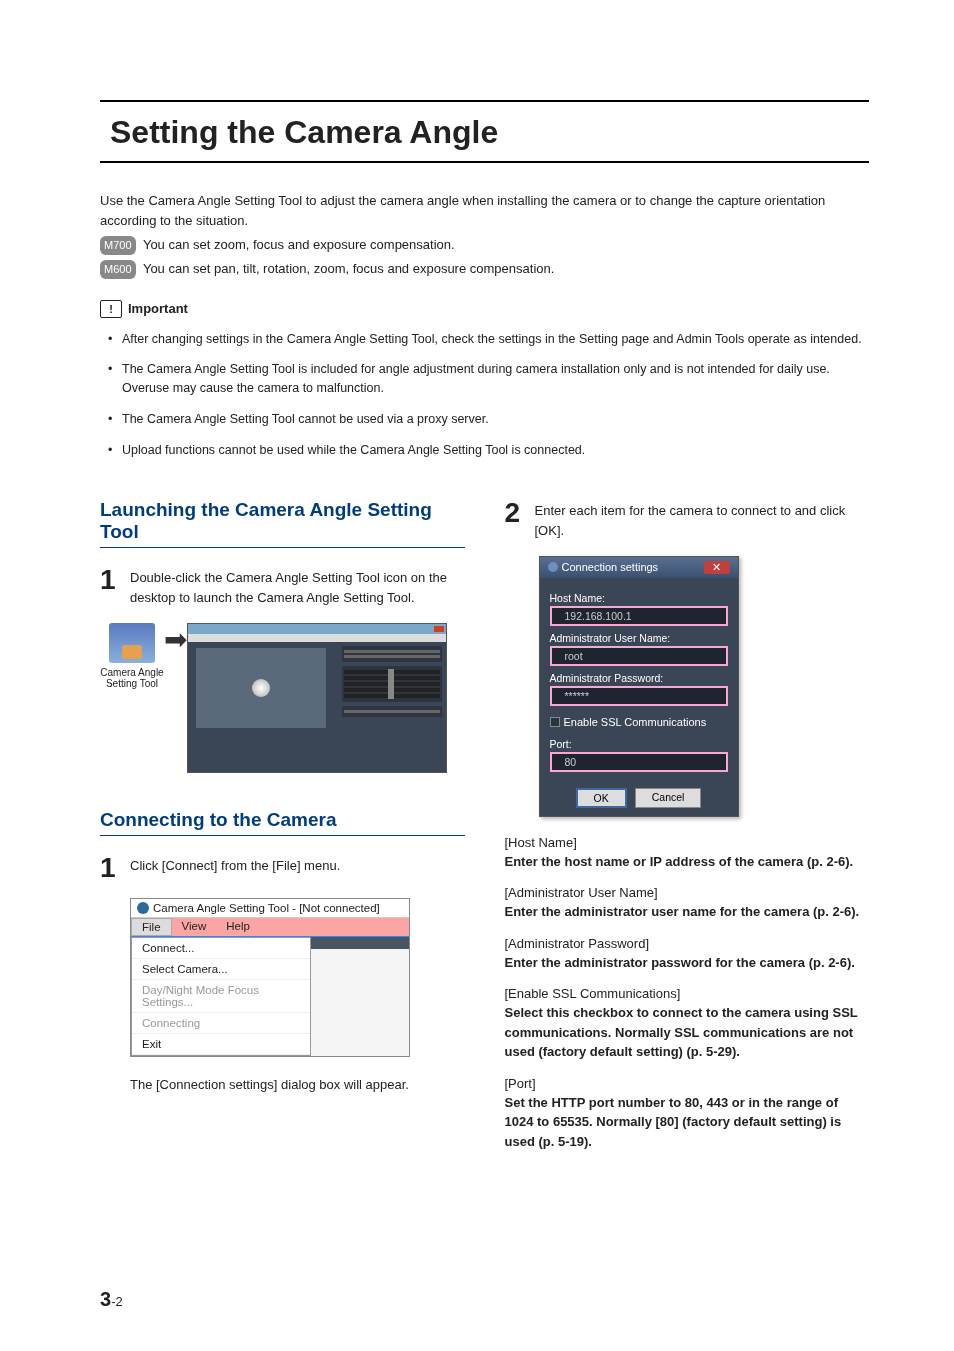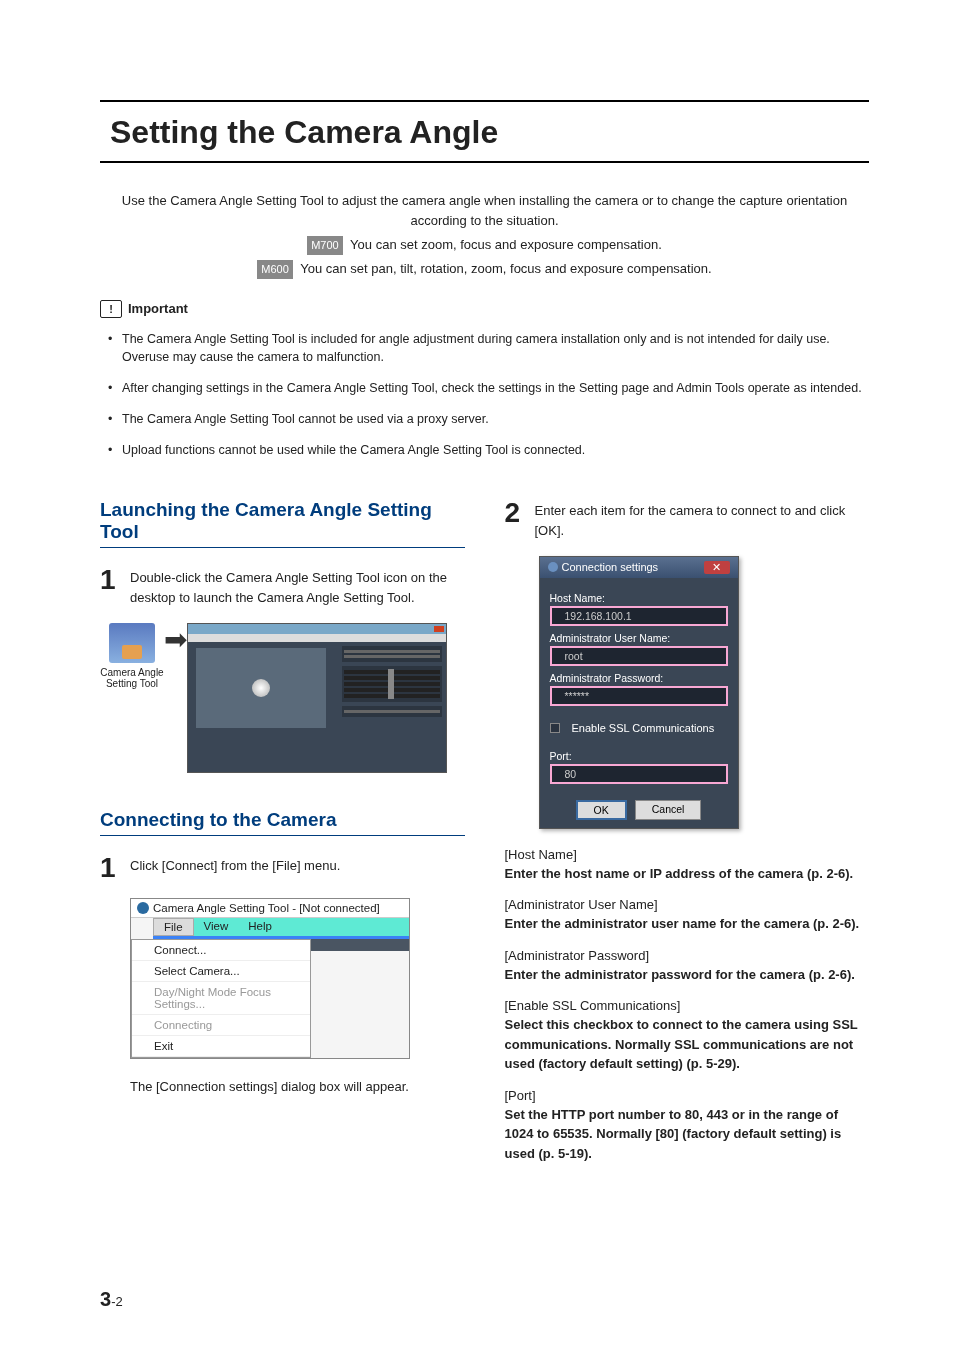--- a/index.html
+++ b/index.html
@@ -21,28 +21,28 @@
       border-top: 2px solid #000;
       border-bottom: 2px solid #000;
       padding: 12px 10px 10px 10px;
       margin-bottom: 28px;
     }
     .section-title {
       font-size: 32px;
       font-weight: bold;
       font-family: Arial, Helvetica, sans-serif;
     }
-    .intro-text { line-height: 1.55; margin-bottom: 4px; text-align: center; }
+    .intro-text { line-height: 1.55; margin-bottom: 4px; }
     .model-tag {
       display: inline-block;
       background: #888;
       color: #fff;
       font-size: 11px;
       padding: 1px 4px;
-      border-radius: 0;
+      border-radius: 6px;
       margin-right: 4px;
       vertical-align: baseline;
     }
     .important-box {
       margin-top: 20px;
       margin-bottom: 40px;
     }
     .important-header {
       display: flex;
       align-items: center;
@@ -164,25 +164,25 @@
       display:flex;
       align-items:center;
       gap:4px;
       border-bottom:1px solid #ccc;
     }
     .figure-menu .titlebar .app-icon {
       width:12px; height:12px; border-radius:50%;
       background: #2a6aa0;
       display:inline-block;
     }
-    .figure-menu .menubar { display:flex; background:#5eead4; border-bottom:3px solid #3b82f6;margin-left:22px;}
+    .figure-menu .menubar { display:flex; background:#fca5a5; border-bottom:1px solid #3b82f6;}
     .figure-menu .menubar .mi { padding:2px 10px;}
     .figure-menu .menubar .mi.active { background:#dcdcdc; border:1px solid #aaa;}
     .figure-menu .dropdown { background:#fff; border:1px solid #999; margin:0; width: 180px;}
-    .figure-menu .dropdown .di { padding:4px 22px; border-bottom:1px solid #eee;}
+    .figure-menu .dropdown .di { padding:4px 10px; border-bottom:1px solid #eee;}
     .figure-menu .dropdown .di.disabled { color:#999;}
     .figure-menu .body-area { background:#4a5562; height:12px; }
     .caption { font-size: 13px; margin-left: 30px; line-height:1.5;}
     .dialog {
       width: 200px;
       margin: 14px 0 18px 34px;
       border: 1px solid #555;
       background: #3a4655;
       color: #fff;
       font-size: 11px;
@@ -190,21 +190,21 @@
     }
     .dialog .dlg-title {
       background: linear-gradient(#5a7090,#3a5070);
       padding: 4px 8px;
       display:flex; justify-content:space-between; align-items:center;
     }
     .dialog .dlg-title .close { background:#c04040; color:#fff; width:26px; text-align:center; border-radius:2px; font-size:11px;}
     .dialog .dlg-body { padding: 8px 10px; }
     .dialog .fld-label { margin: 6px 0 2px 0; font-size:10.5px;}
     .dialog .fld-input { background:#1e2530; border:2px solid #f9a8d4; padding:2px 13px; font-size:10.5px; color:#ccc;}
-    .dialog .chk { display:flex; align-items:center; gap:12px; margin:16px 0;}
+    .dialog .chk { display:flex; align-items:center; gap:4px; margin:10px 0;}
     .dialog .chk .box { width:10px; height:10px; border:1px solid #888; background:#2a3340;}
     .dialog .btns { display:flex; gap:8px; padding:8px; justify-content:center;}
     .dialog .btn { background:#ddd; color:#000; border:1px solid #888; padding:2px 16px; font-size:10.5px;}
     .dialog .btn.ok { border:2px solid #3a6aa0;}
     .field-item { margin-bottom: 14px; }
     .field-title { font-size:13px; margin-bottom:2px;}
     .field-desc { font-size:13px; line-height:1.5;font-weight:bold;}
     .page-footer {
       position: absolute;
       bottom: 40px;
@@ -229,22 +229,22 @@
   <p class="intro-text">
     <span class="model-tag">M600</span><span> You can set pan, tilt, rotation, zoom, focus and exposure compensation.</span>
   </p>
 
   <div class="important-box">
     <div class="important-header">
       <span class="important-icon">!</span>
       <span class="important-title">Important</span>
     </div>
     <ul class="bullet-list">
+      <li>After changing settings in the Camera Angle Setting Tool, check the settings in the Setting page and Admin Tools operate as intended.</li>
       <li>The Camera Angle Setting Tool is included for angle adjustment during camera installation only and is not intended for daily use. Overuse may cause the camera to malfunction.</li>
-      <li>After changing settings in the Camera Angle Setting Tool, check the settings in the Setting page and Admin Tools operate as intended.</li>
       <li>The Camera Angle Setting Tool cannot be used via a proxy server.</li>
       <li>Upload functions cannot be used while the Camera Angle Setting Tool is connected.</li>
     </ul>
   </div>
 
   <div class="two-col">
 
     <div class="col">
       <h2 class="section-heading">Launching the Camera Angle Setting Tool</h2>
 

